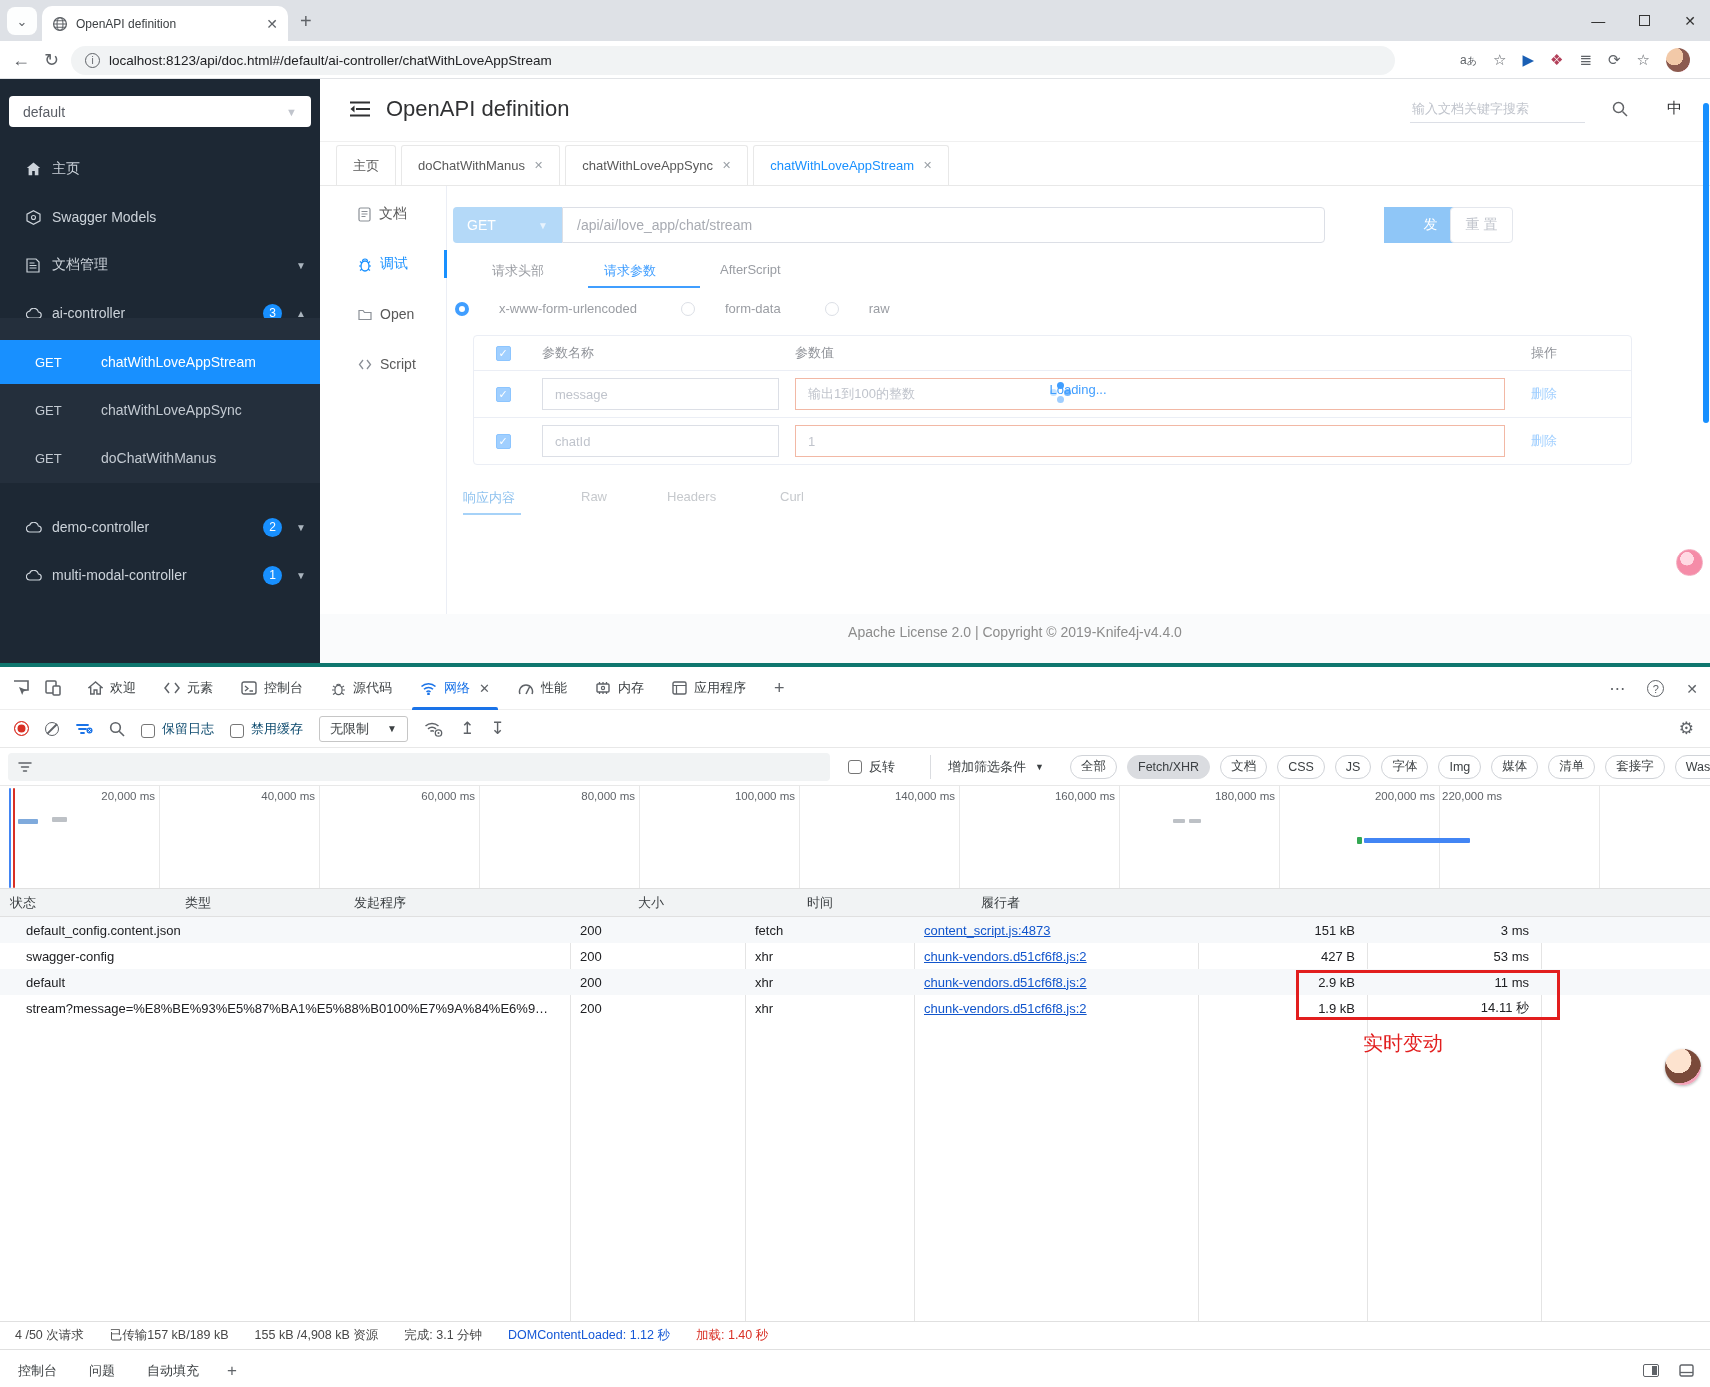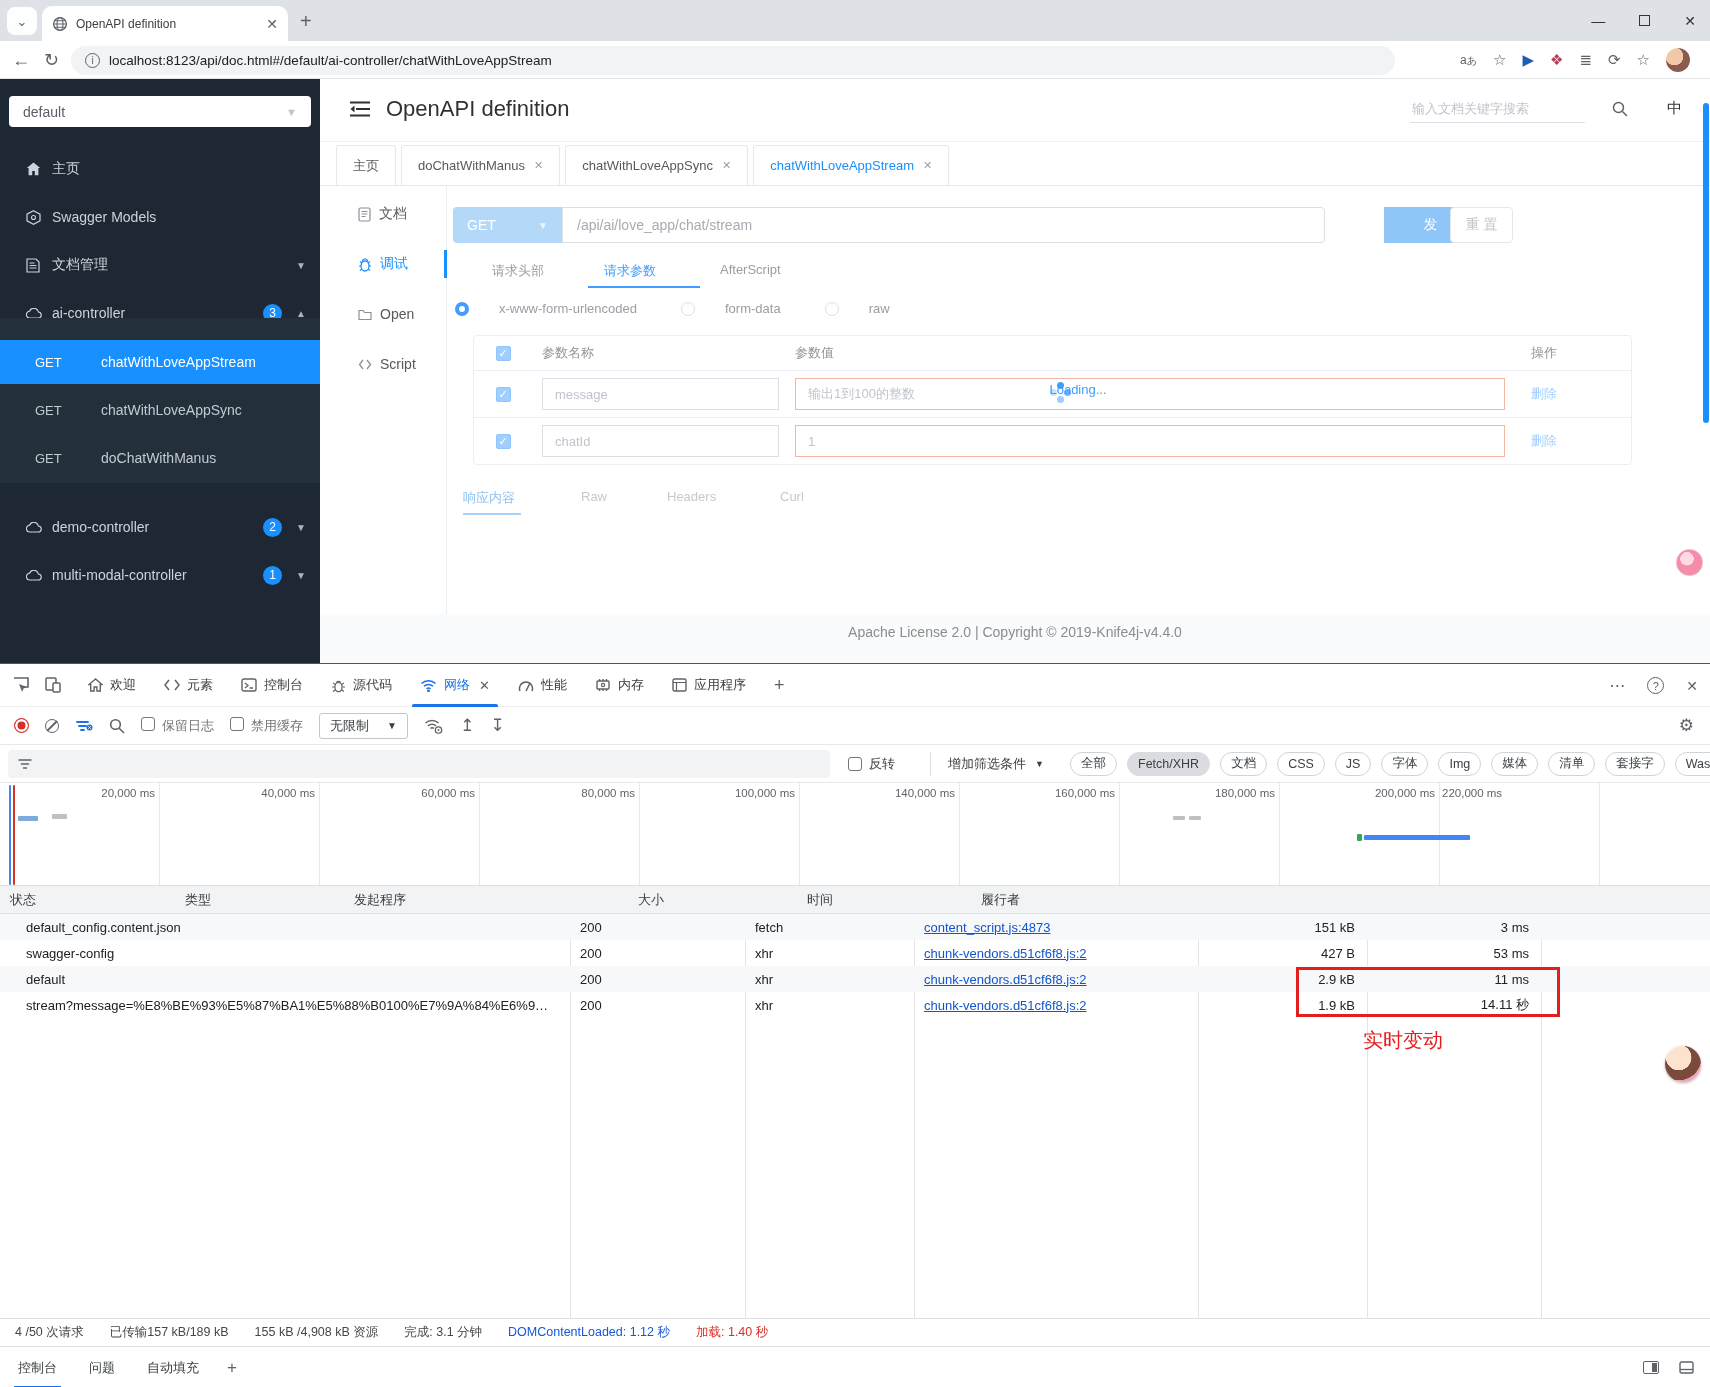--- a/index.html
+++ b/index.html
@@ -80,35 +80,35 @@
   .dots { position:relative; width:22px; height:22px; margin:0 auto 6px; }
   .dots i { position:absolute; width:7px; height:7px; border-radius:50%; background:#409eff; }
   .resptab { position:absolute; top:303px; font-size:13px; color:#c6c9cd; }
   .resptab.active { color:#8fc2ef; }
   .respunderline { position:absolute; top:327px; height:2px; background:#a6d2f8; }
   .kfooter { position:absolute; left:0; top:428px; width:100%; height:50px; background:#fafbfc; display:flex; align-items:flex-start; justify-content:center; padding-top:10px; font-size:14px; color:#8c8c8c; }
   .kscroll { position:absolute; left:1383px; top:24px; width:6px; height:320px; background:#1890ff; border-radius:3px; }
   .kfloat { position:absolute; left:1356px; top:470px; width:27px; height:27px; border-radius:50%; background:radial-gradient(circle at 40% 35%, #ffd9e3 0 30%, #f58ca8 31%); border:1px solid #f3a9bd; }
 
   
-  .devtools { position:absolute; top:663px; left:0; width:1710px; height:724px; background:#fff; border-top:1px solid #0f766e; font-size:13px; color:#3c4043; }
+  .devtools { position:absolute; top:663px; left:0; width:1710px; height:724px; background:#fff; border-top:4px solid #0f766e; font-size:13px; color:#3c4043; }
   .dt-tabbar { position:absolute; top:0; left:0; width:100%; height:43px; display:flex; align-items:center; border-bottom:1px solid #eee; }
   .dt-leftico { display:flex; align-items:center; gap:14px; padding:0 12px 0 12px; }
   .dt-tab { position:relative; height:43px; display:flex; align-items:center; gap:7px; padding:0 14px; color:#3c4043; font-size:13px; }
   .dt-tab.active { color:#1a73e8; }
   .dt-tab.active::after { content:""; position:absolute; left:6px; right:6px; bottom:0; height:3px; background:#1a73e8; border-radius:2px 2px 0 0; }
   .dt-tab .x { color:#5f6368; font-size:13px; margin-left:2px; }
   .dt-tabright { position:absolute; right:12px; top:0; height:43px; display:flex; align-items:center; gap:22px; color:#5f6368; font-size:16px; }
   .helpq { width:17px; height:17px; border:1.4px solid #5f6368; border-radius:50%; font-size:11px; display:flex; align-items:center; justify-content:center; }
   .dt-toolbar { position:absolute; top:43px; left:0; width:100%; height:38px; display:flex; align-items:center; gap:16px; padding-left:14px; border-bottom:1px solid #e8e8e8; }
   .rec { width:15px; height:15px; border-radius:50%; background:#d93025; box-shadow:0 0 0 2.5px #fff inset; border:1.6px solid #d93025; }
   .blockic { width:14px; height:14px; border:1.7px solid #5f6368; border-radius:50%; position:relative; }
   .blockic::after { content:""; position:absolute; left:-1px; top:5px; width:14px; height:1.7px; background:#5f6368; transform:rotate(-45deg); }
   .dtcb { width:14px; height:14px; border:1.4px solid #767676; border-radius:3px; background:#fff; flex:none; }
-  .cbgroup { display:flex; align-items:flex-start; gap:7px; color:#737373; }
+  .cbgroup { display:flex; align-items:flex-end; gap:7px; color:#0c4a6e; }
   .throttle { height:26px; border:1px solid #c6c6c6; border-radius:3px; display:flex; align-items:center; gap:18px; padding:0 10px; color:#3c4043; background:#fff; }
   .dt-gear { position:absolute; right:16px; color:#5f6368; font-size:17px; }
   .dt-filterrow { position:absolute; top:81px; left:0; width:100%; height:38px; display:flex; align-items:center; border-bottom:1px solid #e8e8e8; }
   .filterinput { position:absolute; left:8px; top:5px; width:822px; height:28px; background:#f1f3f4; border-radius:4px; display:flex; align-items:center; padding:0 10px; gap:8px; }
   .filterinput input { border:none; background:transparent; outline:none; font-size:13px; color:#3c4043; width:100%; }
   .filterinput input::placeholder { color:#5f6368; }
   .invert { position:absolute; left:848px; display:flex; gap:7px; align-items:center; }
   .vline { position:absolute; left:930px; top:7px; height:24px; width:1px; background:#dadce0; }
   .addcond { position:absolute; left:948px; display:flex; gap:9px; align-items:center; }
   .chips { position:absolute; left:1070px; display:flex; gap:10px; align-items:center; }

